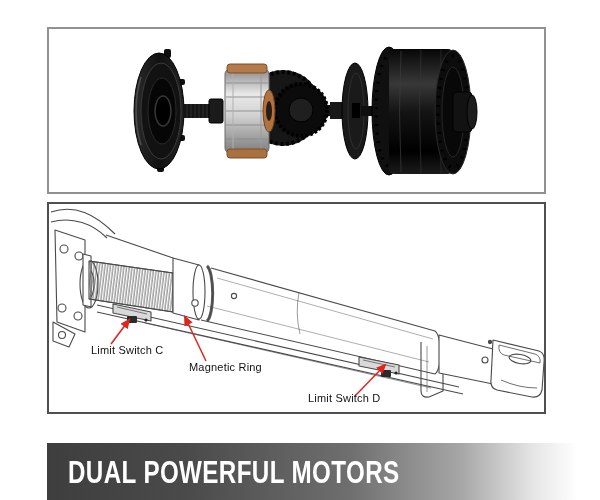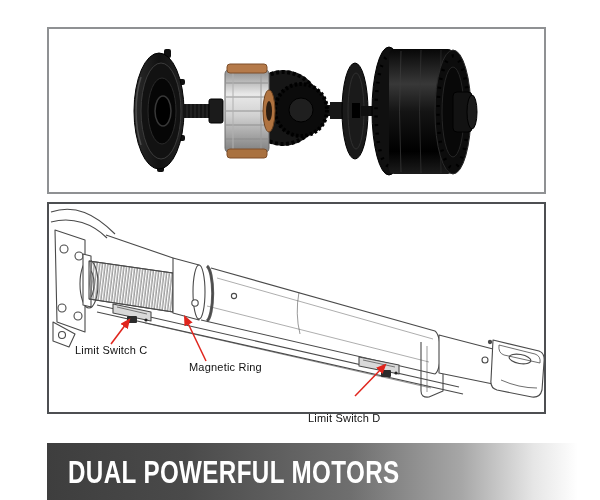--- a/index.html
+++ b/index.html
@@ -222,22 +222,22 @@
         </g>
       </g>
 
       <g stroke="#e0251d" stroke-width="1.5" fill="none">
         <line x1="62" y1="140" x2="80" y2="116" marker-end="url(#ah)"></line>
         <line x1="157" y1="157" x2="136" y2="113" marker-end="url(#ah)"></line>
         <line x1="306" y1="192" x2="336" y2="161" marker-end="url(#ah)"></line>
       </g>
     </svg>
 
-    <div class="diagram-label" style="left:26px;top:140px;">Limit Switch C</div>
+    <div class="diagram-label" style="left:42px;top:140px;">Limit Switch C</div>
     <div class="diagram-label" style="left:140px;top:157px;">Magnetic Ring</div>
-    <div class="diagram-label" style="left:259px;top:208px;">Limit Switch D</div>
+    <div class="diagram-label" style="left:259px;top:188px;">Limit Switch D</div>
   </div>
 
   <div class="banner">
     <span class="banner-title">DUAL POWERFUL MOTORS</span>
   </div>
 
 </div>
 
 </body></html>

